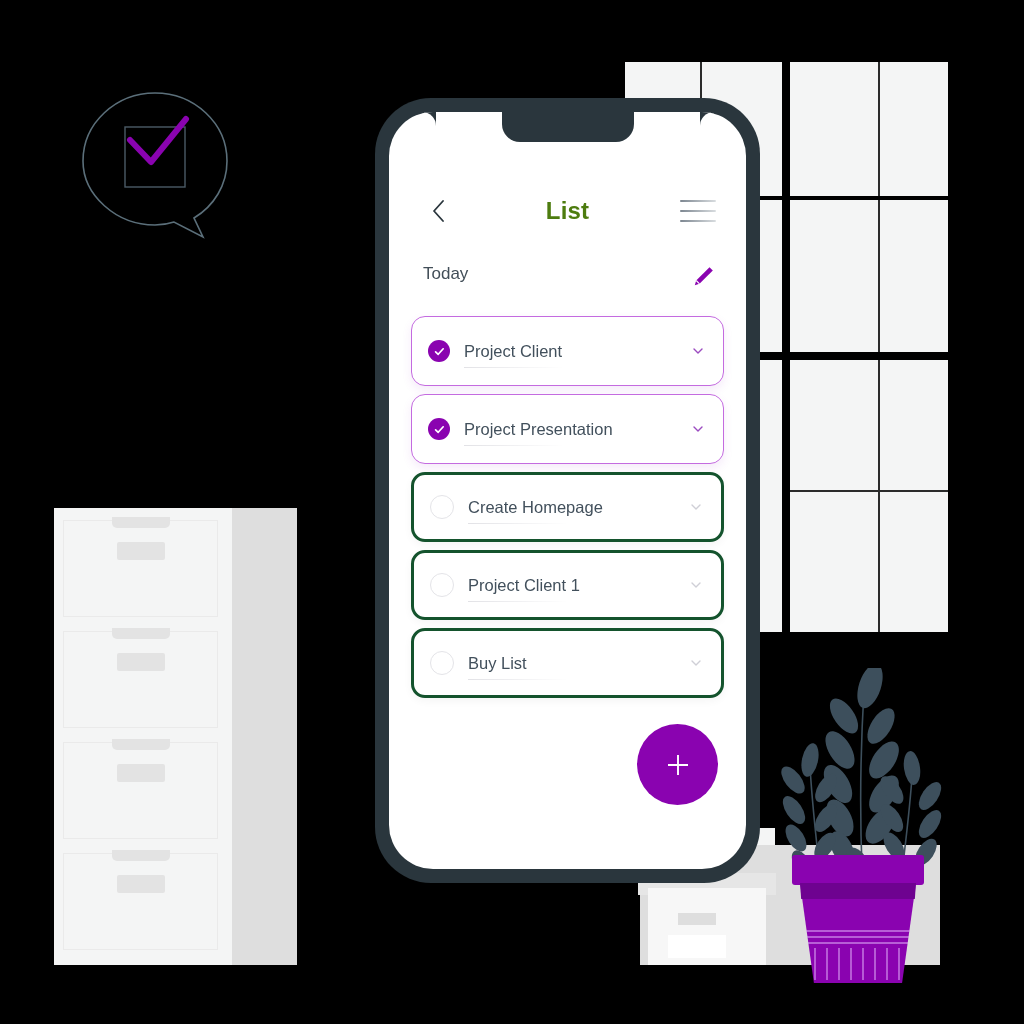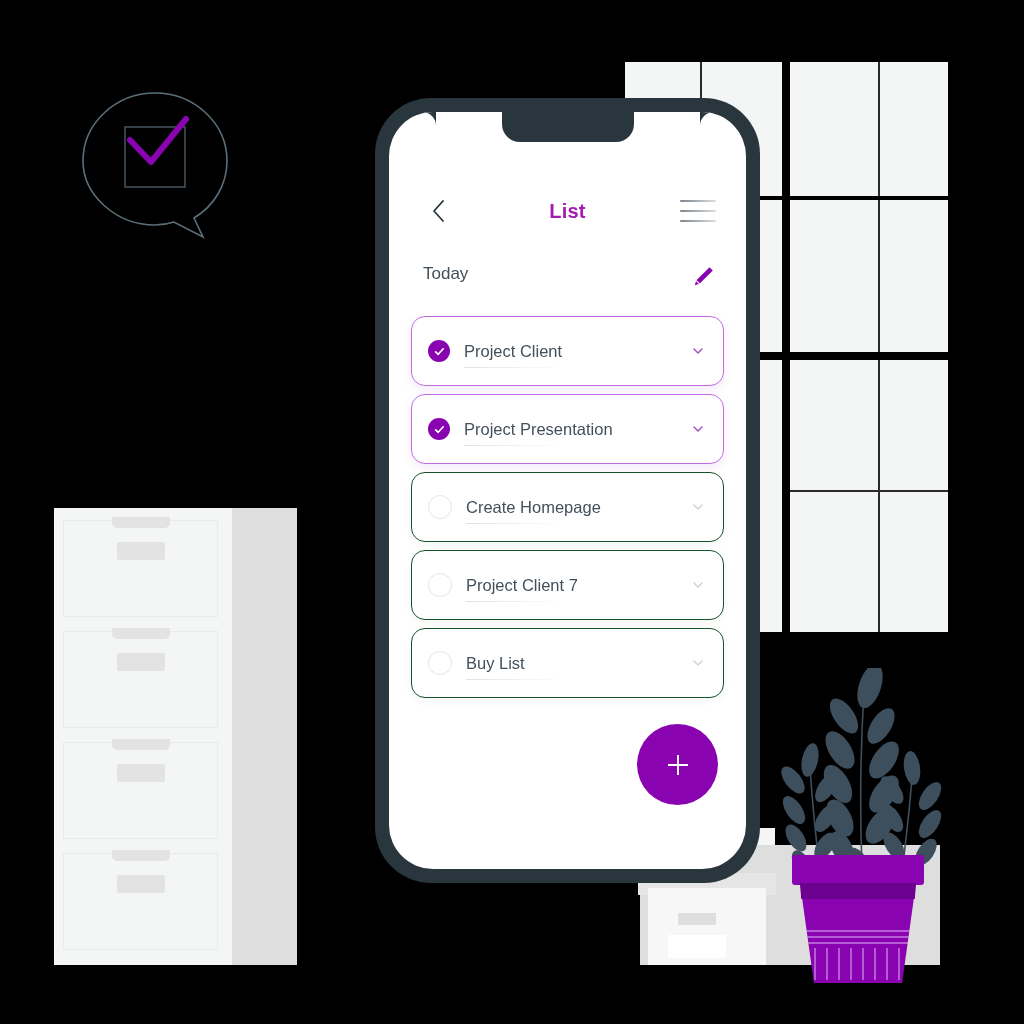--- a/index.html
+++ b/index.html
@@ -142,21 +142,21 @@
   #app-header {
     position: absolute; top: 78px; left: 0; right: 0; height: 42px;
     display: flex; align-items: center;
   }
   #back-arrow {
     position: absolute; left: 36px; width: 26px; height: 26px;
     display: flex; align-items: center; justify-content: center;
   }
   #app-title {
     width: 100%; text-align: center;
-    font-size: 20px; font-weight: bold; color: #a21caf;
+    font-size: 24px; font-weight: bold; color: #4d7c0f;
     letter-spacing: 0.2px;
   }
   #menu-icon {
     position: absolute; right: 30px; width: 36px; height: 22px;
     display: flex; flex-direction: column; justify-content: space-between;
   }
   #menu-icon span {
     display: block; height: 2.4px; border-radius: 2px;
     background: linear-gradient(to right, #7C8690, #D9DDE0);
   }
@@ -181,21 +181,21 @@
     background: #FFFFFF;
     display: flex; align-items: center;
     box-sizing: border-box;
     padding: 0 18px 0 16px;
   }
   .task-card.done {
     border: 1.4px solid #C46BE0;
     box-shadow: 0 4px 10px rgba(160,60,200,0.10);
   }
   .task-card.todo {
-    border: 1px solid #14532d;
+    border: 3px solid #14532d;
     box-shadow: 0 3px 8px rgba(0,0,0,0.045);
   }
   .check {
     width: 22px; height: 22px; border-radius: 50%;
     flex: 0 0 22px;
     display: flex; align-items: center; justify-content: center;
   }
   .check.done { background: #8A03B0; }
   .check.todo { background: #FFFFFF; border: 1.3px solid #E4E4E8; }
   .task-mid {
@@ -404,21 +404,21 @@
               <div class="task-title">Create Homepage</div>
               <div class="task-underline"></div>
             </div>
             <div class="chevron"><svg width="14" height="14" viewBox="0 0 14 14">
                 <path d="M3 5 L7 9 L11 5" fill="none" stroke="#CFCFD6" stroke-width="1.4" stroke-linecap="round" stroke-linejoin="round"></path>
               </svg></div>
           </div>
           <div class="task-card todo">
             <div class="check todo"></div>
             <div class="task-mid">
-              <div class="task-title">Project Client 7</div>
+              <div class="task-title">Project Client 1</div>
               <div class="task-underline"></div>
             </div>
             <div class="chevron"><svg width="14" height="14" viewBox="0 0 14 14">
                 <path d="M3 5 L7 9 L11 5" fill="none" stroke="#CFCFD6" stroke-width="1.4" stroke-linecap="round" stroke-linejoin="round"></path>
               </svg></div>
           </div>
           <div class="task-card todo">
             <div class="check todo"></div>
             <div class="task-mid">
               <div class="task-title">Buy List</div>

